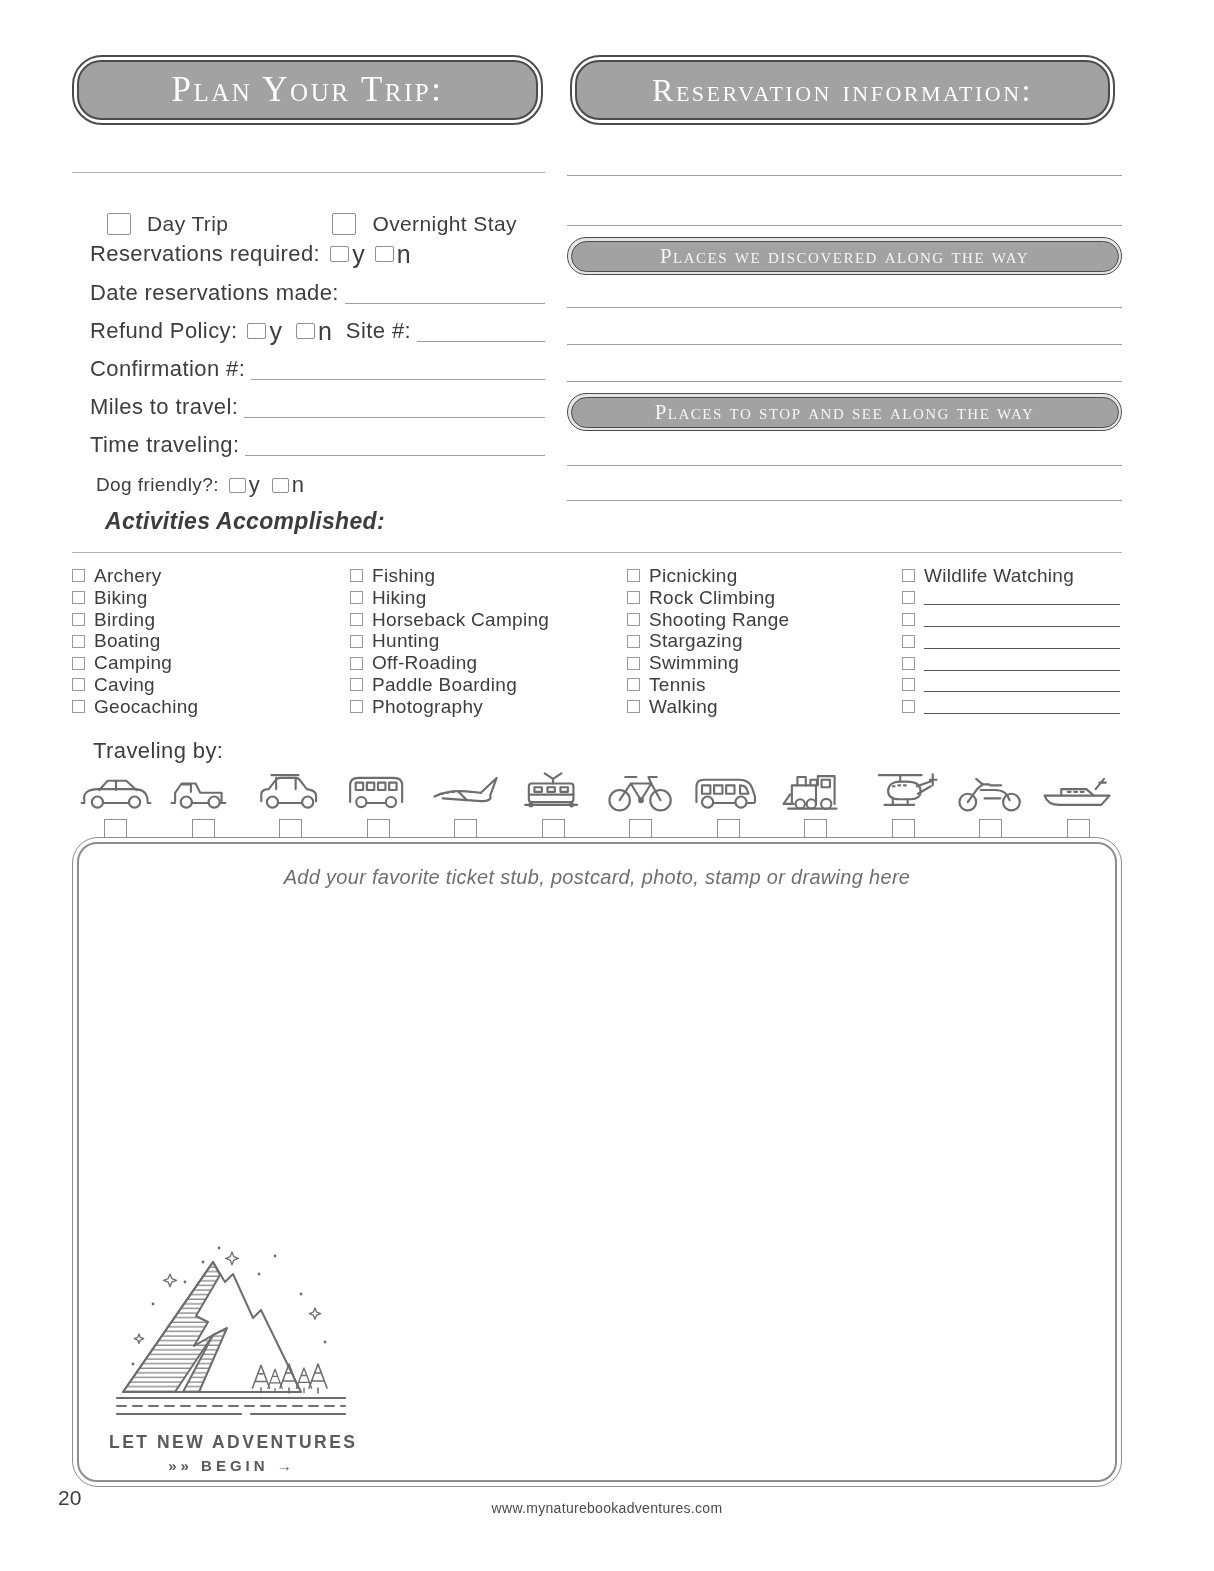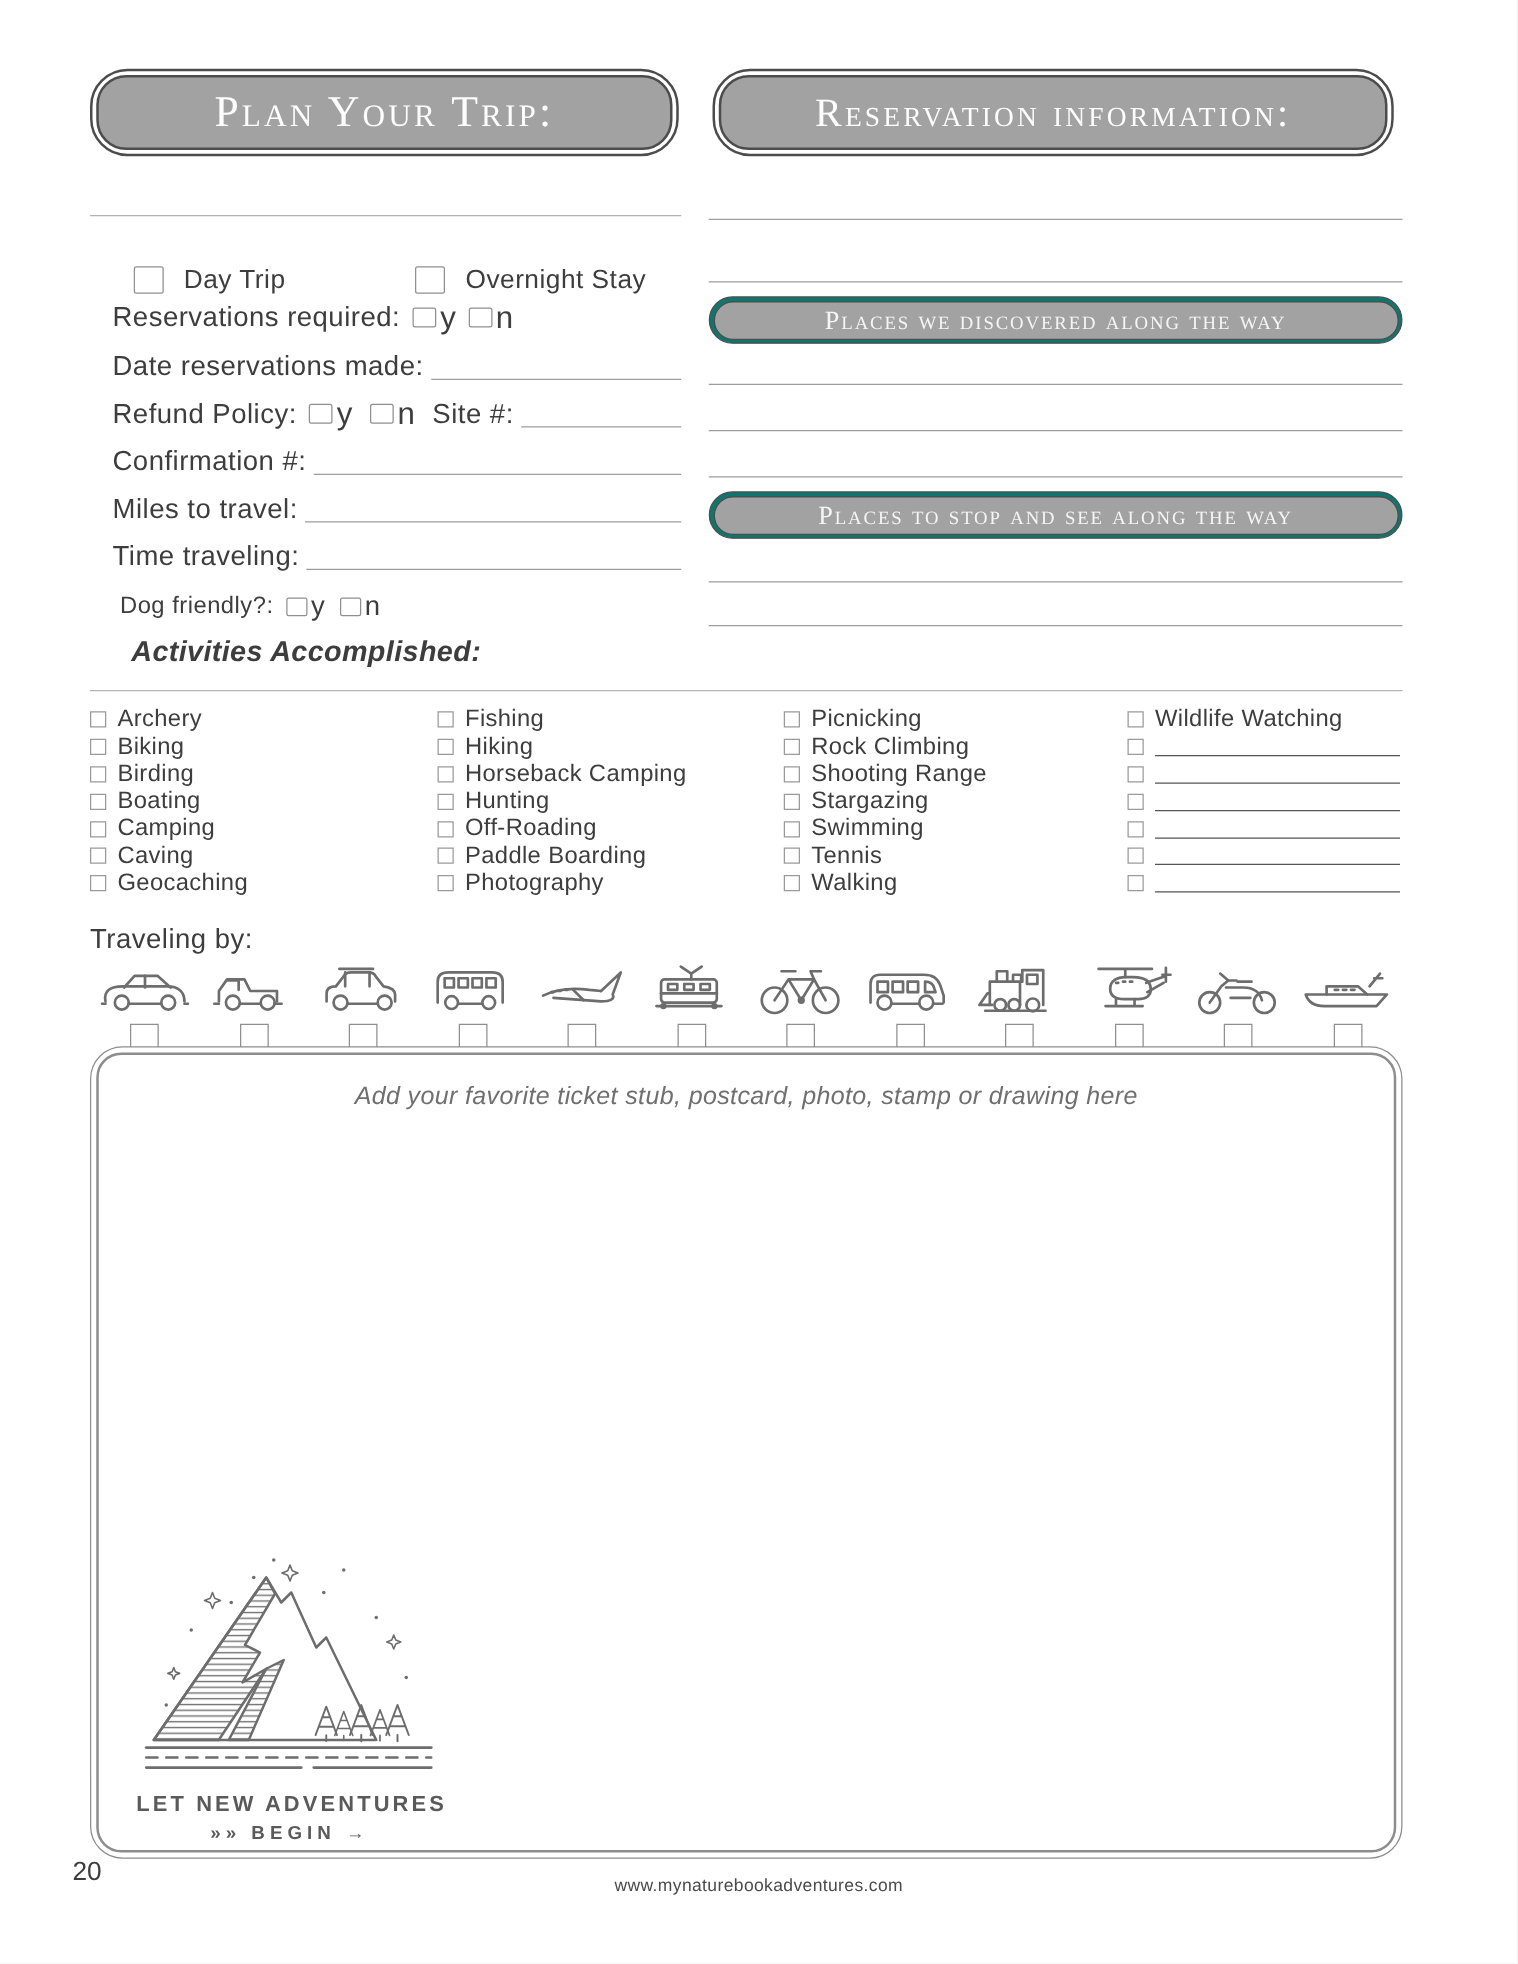--- a/index.html
+++ b/index.html
@@ -5,21 +5,21 @@
   html,body{margin:0;padding:0;background:#e8e8e8;}
   .page{position:relative;width:1214px;height:1571px;background:#ffffff;margin:0 auto;
         font-family:"Liberation Sans",sans-serif;color:#3d3d3d;overflow:hidden;}
 
   
   .pill-outer{position:absolute;border:2px solid #4c4c4c;border-radius:30px;background:#fff;padding:3px;box-sizing:border-box;}
   .pill-inner{width:100%;height:100%;border:2px solid #4c4c4c;border-radius:24px;background:#a2a2a2;
               display:flex;align-items:center;justify-content:center;box-sizing:border-box;}
   .pill-text{font-family:"Liberation Serif",serif;font-variant:small-caps;color:#fdfdfd;letter-spacing:2.5px;}
 
-  .banner-outer{position:absolute;border:1.5px solid #4c4c4c;border-radius:22px;background:#0f766e;padding:2.5px;box-sizing:border-box;}
+  .banner-outer{position:absolute;border:1.5px solid #4c4c4c;border-radius:22px;background:#e5e5e5;padding:2.5px;box-sizing:border-box;}
   .banner-inner{width:100%;height:100%;border:1.5px solid #4c4c4c;border-radius:18px;background:#a2a2a2;
               display:flex;align-items:center;justify-content:center;box-sizing:border-box;}
   .banner-text{font-family:"Liberation Serif",serif;font-variant:small-caps;color:#f5f5f5;font-size:21px;letter-spacing:1.5px;}
 
   
   .hline{position:absolute;border-top:1.5px solid #b3b3b3;}
   .wline{position:absolute;border-top:1.5px solid #9d9d9d;}
 
   
   .frow{position:absolute;left:72px;width:473px;display:flex;align-items:center;}
@@ -33,21 +33,21 @@
 
   .act-heading{position:absolute;left:105px;top:508px;font-size:23px;font-weight:700;font-style:italic;letter-spacing:.3px;}
 
   
   .act-col{position:absolute;top:565px;display:flex;flex-direction:column;}
   .act-row{display:flex;align-items:center;height:21.8px;}
   .act-label{font-size:19px;font-weight:300;letter-spacing:.3px;margin-left:9px;white-space:nowrap;}
   .act-fill{flex:1;border-bottom:1.8px solid #555;height:14px;margin-left:9px;margin-right:2px;}
 
   
-  .travel-label{position:absolute;left:72px;top:738px;font-size:22px;font-weight:300;letter-spacing:.4px;}
+  .travel-label{position:absolute;left:93px;top:738px;font-size:22px;font-weight:300;letter-spacing:.4px;}
   .travel-row{position:absolute;left:72px;top:766px;width:1050px;display:flex;}
   .travel-cell{flex:1;display:flex;flex-direction:column;align-items:center;}
   .travel-cell svg{display:block;}
   .cb-tr{width:23px;height:21px;margin-top:5px;}
 
   
   .bigbox-outer{position:absolute;left:72px;top:837px;width:1050px;height:650px;border:1.5px solid #8d8d8d;
                 border-radius:26px;padding:4px;box-sizing:border-box;background:#fff;}
   .bigbox-inner{width:100%;height:100%;border:2.5px solid #8d8d8d;border-radius:20px;box-sizing:border-box;position:relative;}
   .scrap-hint{position:absolute;top:22px;left:0;right:0;text-align:center;font-size:20px;font-style:italic;

